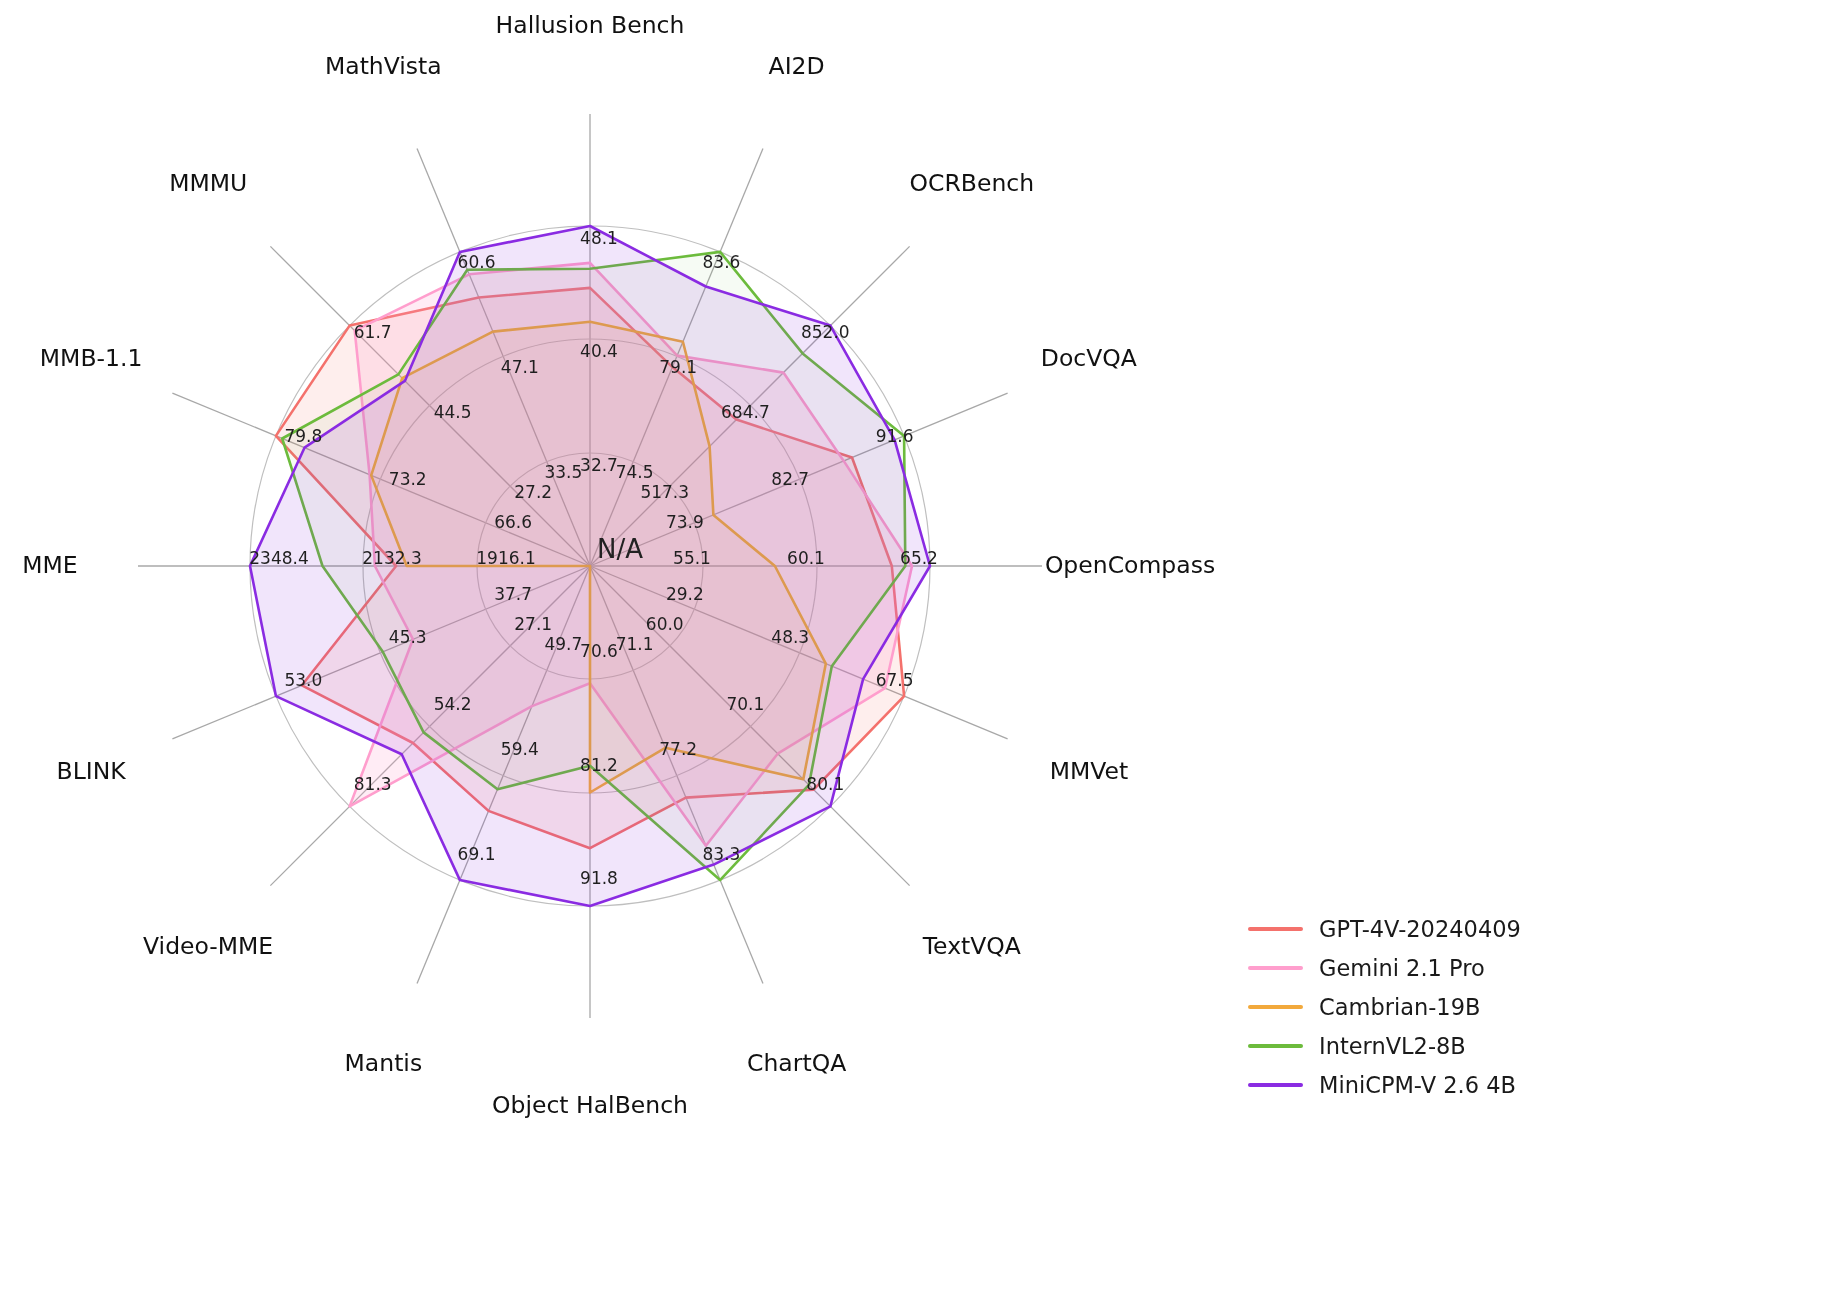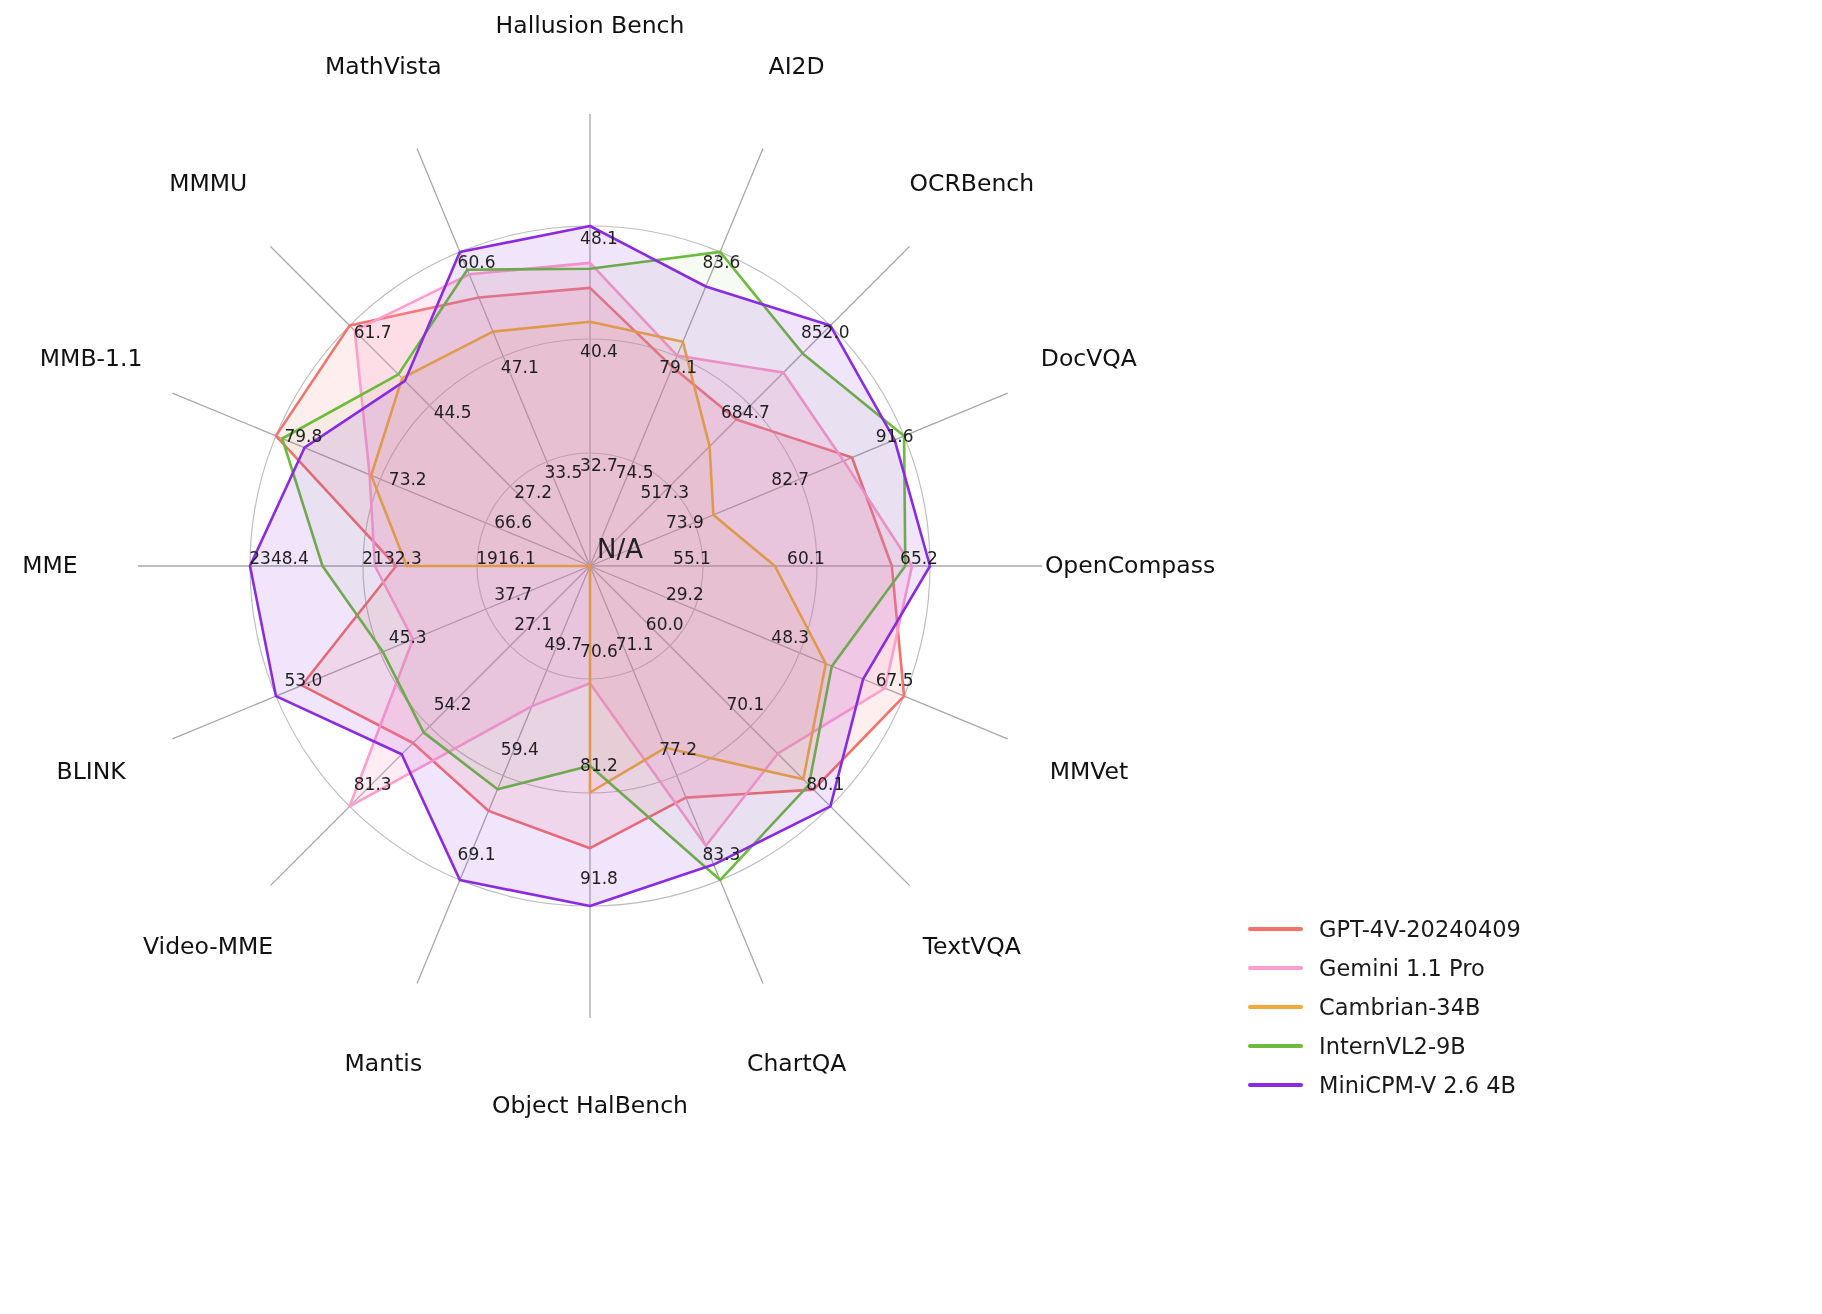--- a/index.html
+++ b/index.html
@@ -115,28 +115,28 @@
       <text x="208.16233815926427" y="184.16233815926438" text-anchor="middle" dominant-baseline="middle" font-size="23.5" fill="#111">MMMU</text>
       <text x="383.3509465228517" y="67.1050524439051" text-anchor="middle" dominant-baseline="middle" font-size="23.5" fill="#111">MathVista</text>
     </svg>
   <div class="legend" id="legend">
       <div class="legend-row">
         <span class="legend-swatch" style="background: rgb(244, 113, 108);"></span>
         <span class="legend-label">GPT-4V-20240409</span>
       </div>
       <div class="legend-row">
         <span class="legend-swatch" style="background: rgb(255, 158, 205);"></span>
-        <span class="legend-label">Gemini 1.1 Pro</span>
+        <span class="legend-label">Gemini 2.1 Pro</span>
       </div>
       <div class="legend-row">
         <span class="legend-swatch" style="background: rgb(242, 169, 60);"></span>
-        <span class="legend-label">Cambrian-34B</span>
+        <span class="legend-label">Cambrian-19B</span>
       </div>
       <div class="legend-row">
         <span class="legend-swatch" style="background: rgb(108, 187, 60);"></span>
-        <span class="legend-label">InternVL2-9B</span>
+        <span class="legend-label">InternVL2-8B</span>
       </div>
       <div class="legend-row">
         <span class="legend-swatch" style="background: rgb(138, 43, 226);"></span>
         <span class="legend-label">MiniCPM-V 2.6 4B</span>
       </div>
     </div>
 </div>
 
 </body></html>

